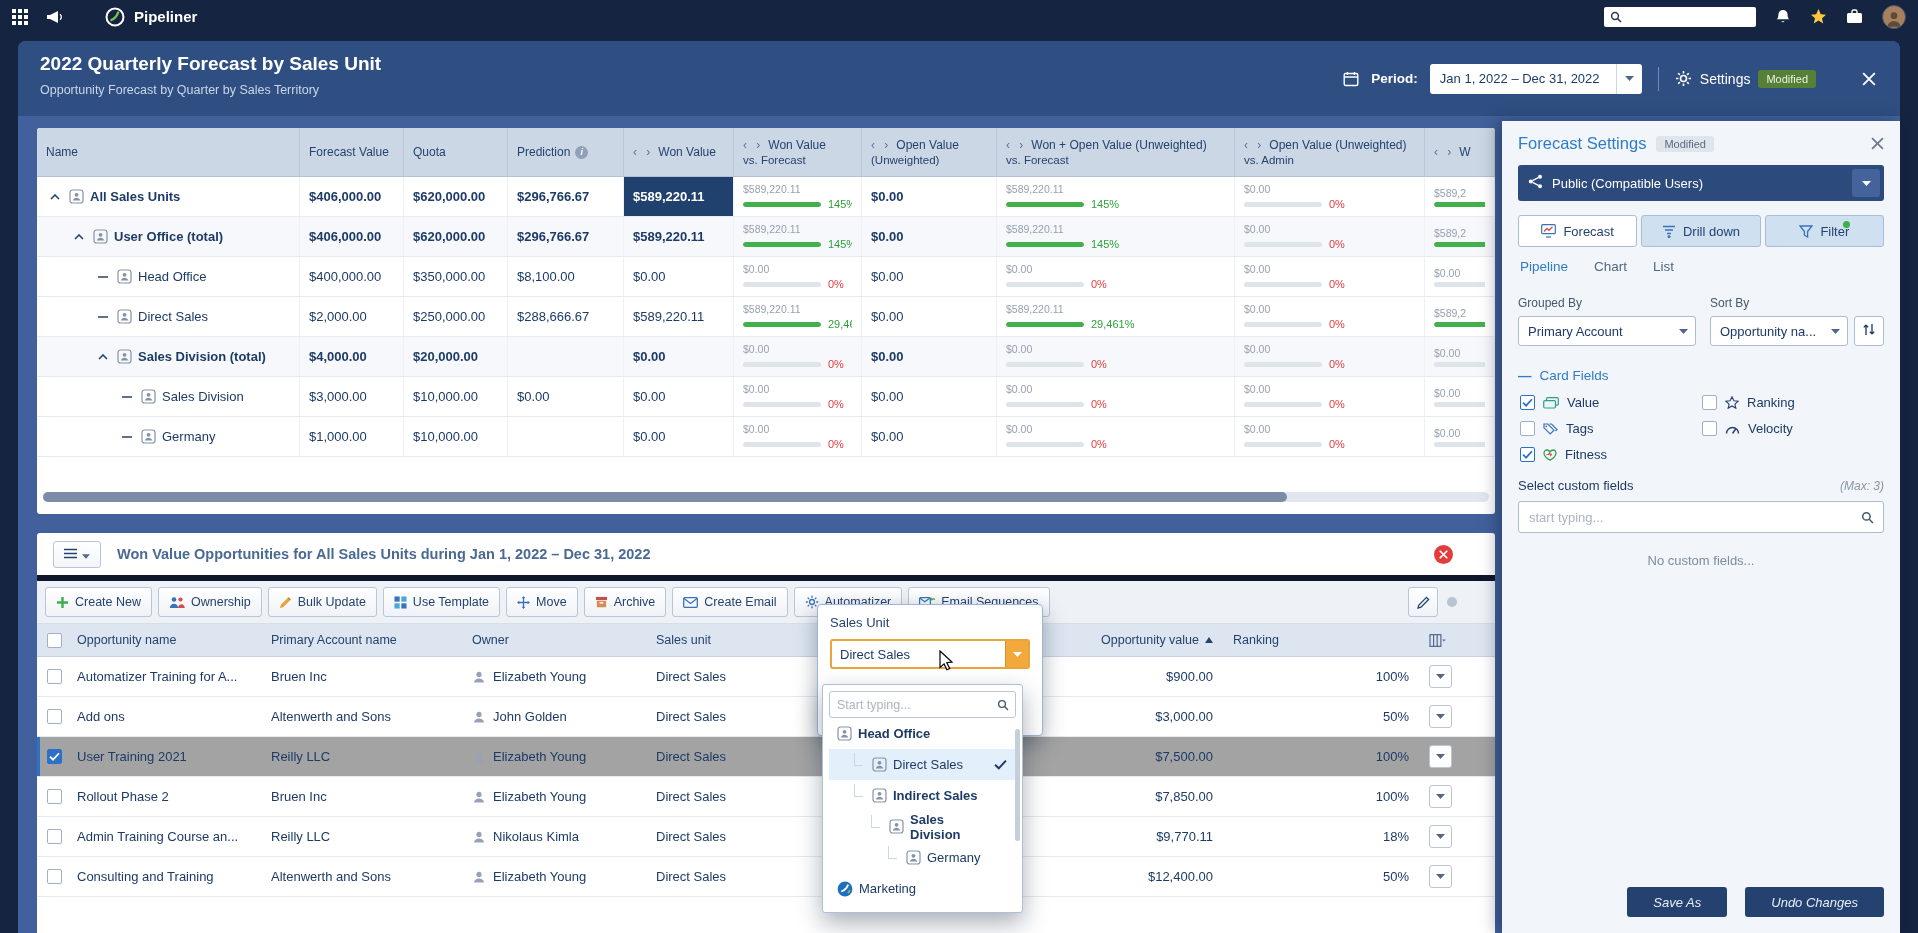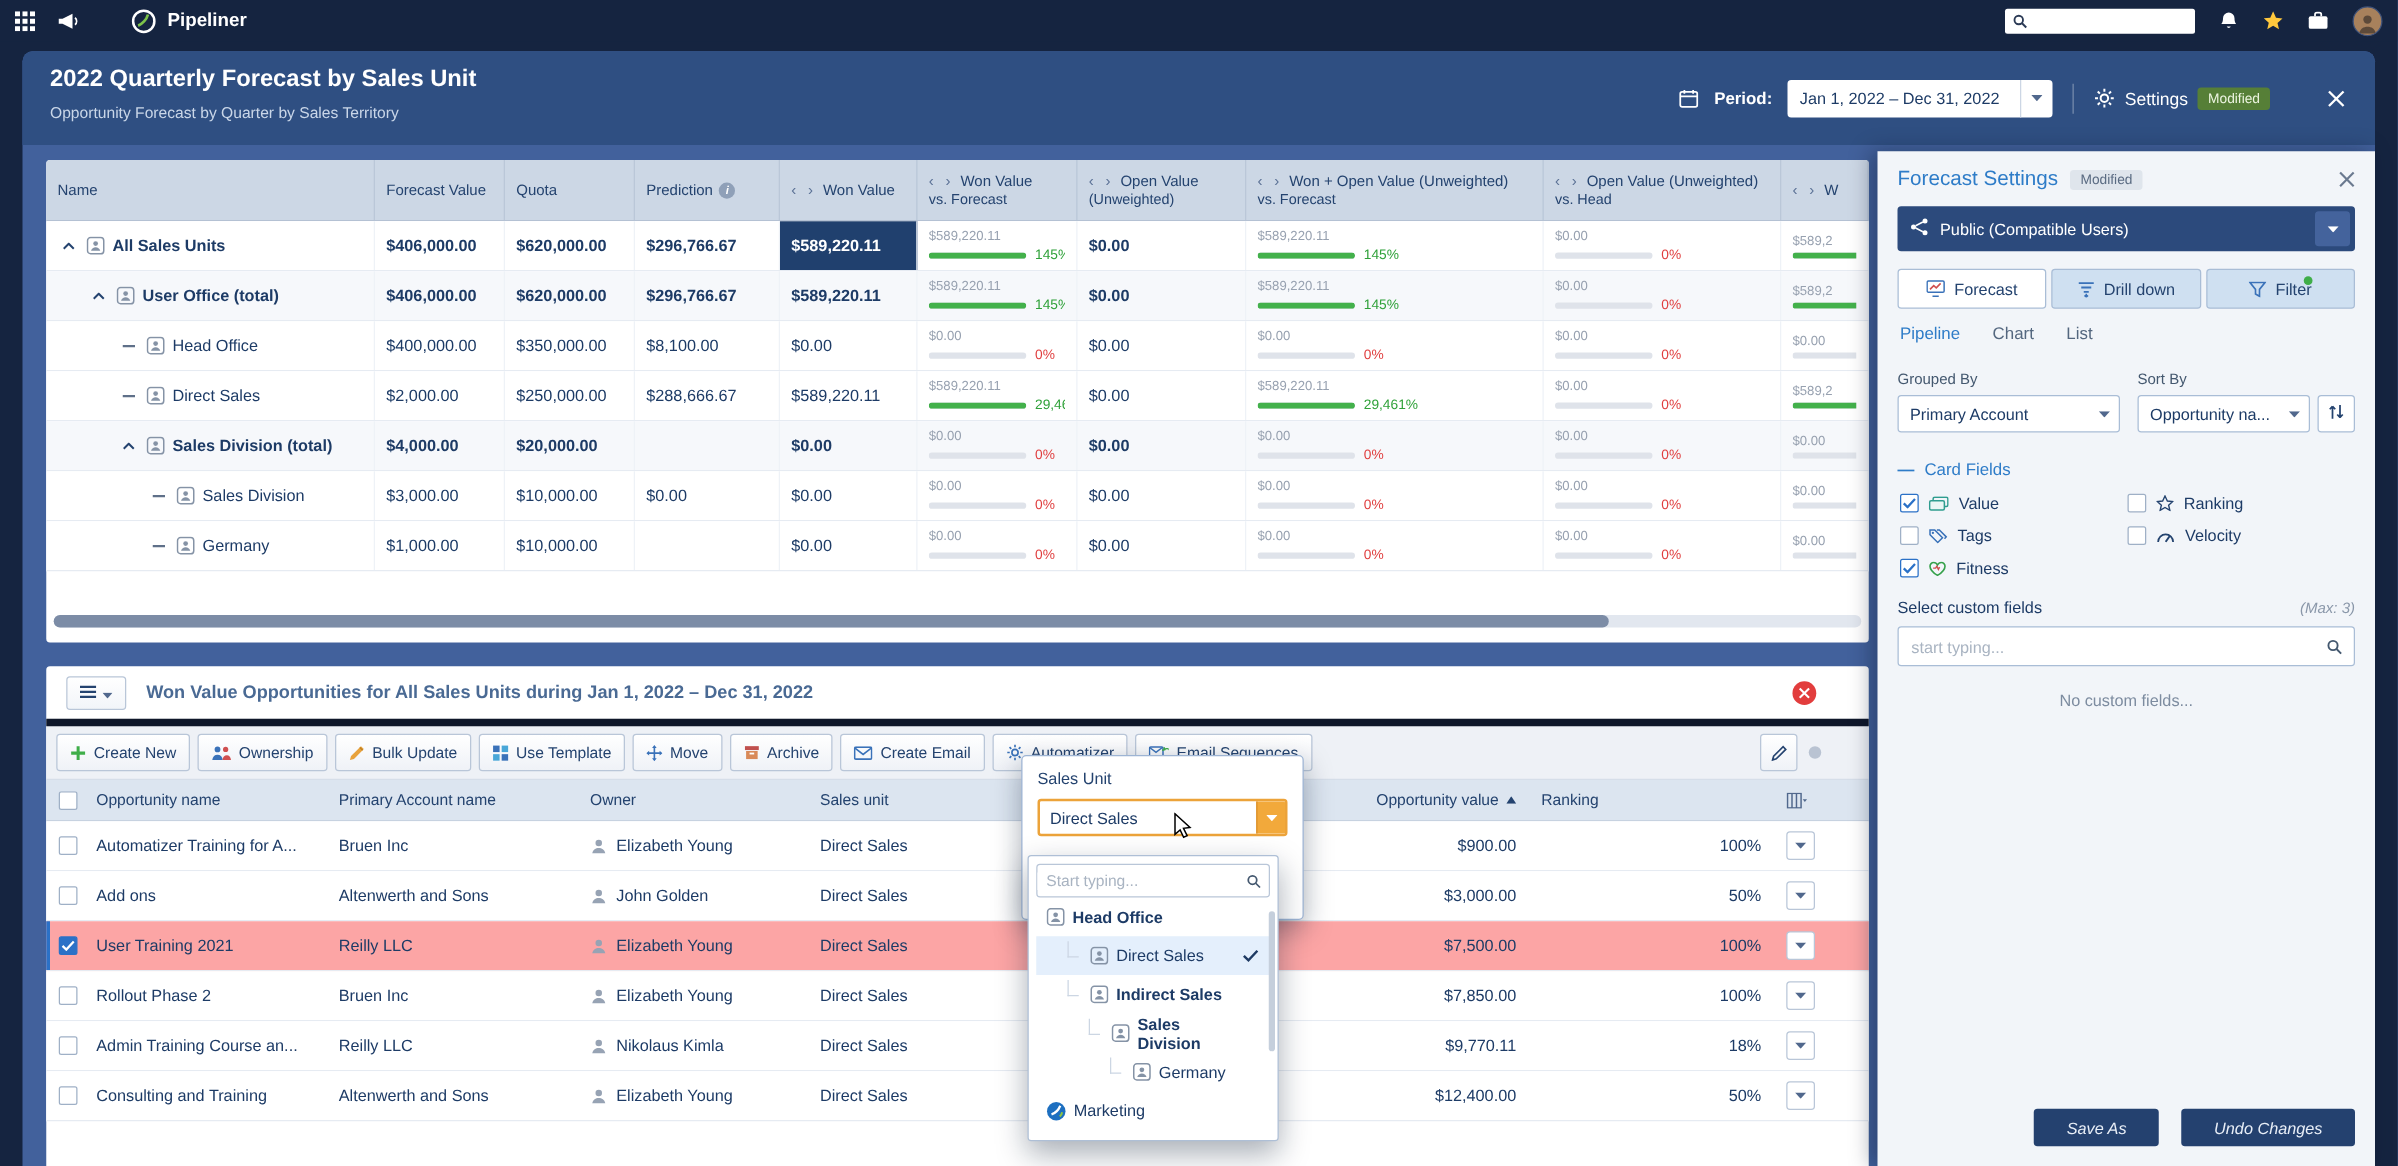--- a/index.html
+++ b/index.html
@@ -67,21 +67,21 @@
   .o-toolbar { height:49px; background:#eef1f6; border-top:6px solid #0f172a; border-bottom:1px solid #d6dee9; display:flex; align-items:center; padding:0 8px; }
   .tbtn { height:30px; border:1px solid #b9c6d8; border-radius:3px; background:linear-gradient(#fff,#eff2f7); font-size:12.5px; font-family:inherit; color:#24436f; display:inline-flex; align-items:center; gap:6px; padding:0 10px; margin-right:6px; white-space:nowrap; }
   .tb-roll { margin-left:auto; display:flex; align-items:center; gap:9px; padding-right:30px; }
   .pen-btn { width:30px; height:30px; border:1px solid #b9c6d8; border-radius:3px; background:linear-gradient(#fff,#eff2f7); display:flex; align-items:center; justify-content:center; }
   .gray-dot { width:10px; height:10px; border-radius:50%; background:#b9c3d2; }
   .ogrid { display:grid; grid-template-columns:30px 194px 201px 184px 171px 229px 177px 196px 76px; }
   .o-header { height:33px; background:#dce5f0; align-items:center; font-size:12.5px; color:#24436f; border-bottom:1px solid #c7d2e0; }
   .oh { padding:0 10px; display:flex; align-items:center; gap:6px; overflow:hidden; white-space:nowrap; }
   .oh.right { justify-content:flex-end; }
   .o-row { height:40px; align-items:center; font-size:13px; color:#1d3b66; border-bottom:1px solid #e6ebf2; background:#fff; }
-  .o-row.sel { background:#fca5a5; }
+  .o-row.sel { background:#a3a3a3; }
   .oc { padding:0 10px; overflow:hidden; white-space:nowrap; display:flex; align-items:center; gap:7px; height:100%; }
   .oc.right { justify-content:flex-end; }
   .o-row.sel .oc.cbc { border-left:3px solid #2b71c7; padding-left:7px; }
   .cbT { width:15px; height:15px; border:1px solid #9fb0c6; border-radius:2px; background:#fff; display:inline-flex; align-items:center; justify-content:center; flex:none; }
   .cbT.checked { background:#2b71c7; border-color:#2b71c7; }
   .row-caret { width:23px; height:23px; border:1px solid #b9c6d8; border-radius:3px; background:#fff; color:#51688d; display:flex; align-items:center; justify-content:center; }
 
   
   .settings { position:absolute; left:1502px; top:121px; width:398px; height:812px; background:#f2f5f9; box-shadow:-5px 0 16px rgba(5,15,35,.35); z-index:20; }
   .sp-head { display:flex; align-items:center; gap:10px; padding:13px 16px 4px 16px; }
@@ -306,21 +306,21 @@
               <span class="chev">‹ ›</span>
               <span>Won + Open Value (Unweighted)</span>
             </div>
     <div class="fh-l2">vs. Forecast</div>
   </div>
   <div class="fh">
     <div class="fh-l1">
               <span class="chev">‹ ›</span>
               <span>Open Value (Unweighted)</span>
             </div>
-    <div class="fh-l2">vs. Head</div>
+    <div class="fh-l2">vs. Admin</div>
   </div>
   <div class="fh">
     <div class="fh-l1">
               <span class="chev">‹ ›</span>
               <span>W</span>
             </div>
 
   </div>
         </div>
       <div id="fBody">

